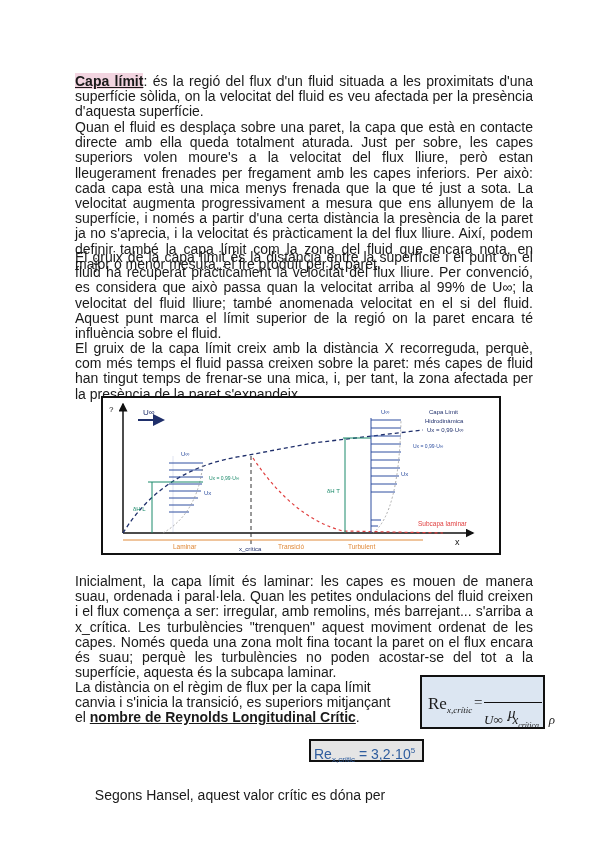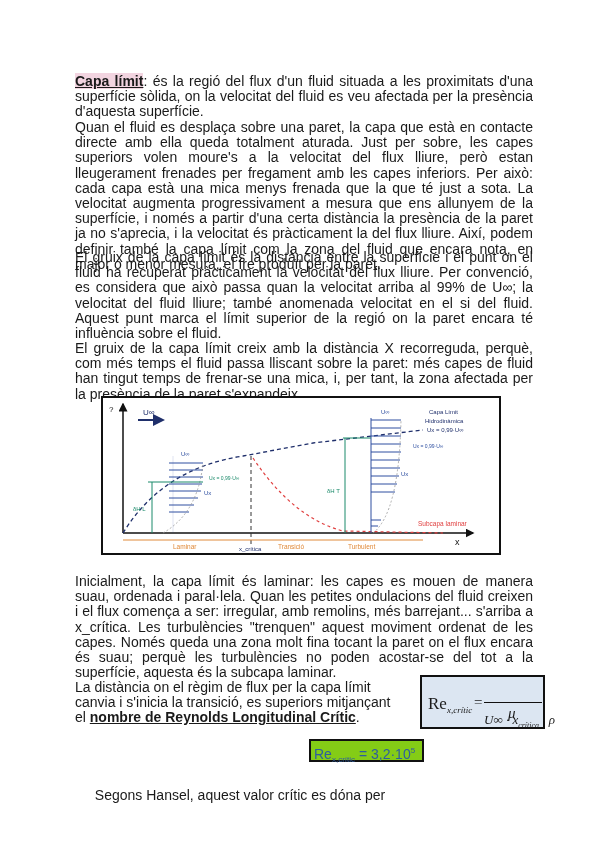--- a/index.html
+++ b/index.html
@@ -26,35 +26,35 @@
                    font-family: "Liberation Serif", serif; }
     .formula-box .re { position: absolute; left: 6px; top: 17px; font-size: 17px; }
     .formula-box .re sub { font-size: 9px; font-style: italic; }
     .formula-box .eq { position: absolute; left: 52px; top: 17px; font-size: 15px; }
     .formula-box .num { position: absolute; left: 62px; top: 3px; font-size: 13px; font-style: italic; white-space: nowrap; margin-top: 32px; }
     .formula-box .num sub { font-size: 8px; }
     .formula-box .bar { position: absolute; left: 62px; top: 25px; width: 58px; height: 1px; background: #111; }
     .formula-box .den { position: absolute; left: 86px; top: 28px; font-size: 15px; font-style: italic; }
 
     .hansel-box { position: absolute; left: 309px; top: 739px; width: 115px; height: 23px;
-                  border: 2px solid #111; box-sizing: border-box; background: #84cc16;
+                  border: 2px solid #111; box-sizing: border-box; background: #e5e5e5;
                   color: #2f5d9e; font-size: 14px; line-height: 19px; padding-left: 3px; white-space: nowrap; }
     .hansel-box sub { font-size: 8px; }
     .hansel-box sup { font-size: 8px; }
   </style>
 </head>
 <body>
 
 <p class="para p1"><span class="hl">Capa límit</span><span>: és la regió del flux d'un fluid situada a les proximitats d'una superfície sòlida, on la velocitat del fluid es veu afectada per la presència d'aquesta superfície.</span></p>
 
 <p class="para p2">Quan el fluid es desplaça sobre una paret, la capa que està en contacte directe amb ella queda totalment aturada. Just per sobre, les capes superiors volen moure's a la velocitat del flux lliure, però estan lleugerament frenades per fregament amb les capes inferiors. Per això: cada capa està una mica menys frenada que la que té just a sota. La velocitat augmenta progressivament a mesura que ens allunyem de la superfície, i només a partir d'una certa distància la presència de la paret ja no s'aprecia, i la velocitat és pràcticament la del flux lliure. Així, podem definir també la capa límit com la zona del fluid que encara nota, en major o menor mesura, el fre produït per la paret.</p>
 
 <p class="para p3"><span>El </span><span class="b">gruix de la capa límit</span><span> és la distància entre la superfície i el punt on el fluid ha recuperat pràcticament la velocitat del flux lliure. Per convenció, es considera que això passa quan la velocitat arriba al </span><span class="b">99% de U∞</span><span>; la velocitat del fluid lliure; també anomenada velocitat en el si del fluid. Aquest punt marca el límit superior de la regió on la paret encara té influència sobre el fluid.</span></p>
 
-<p class="para p4"><span>El gruix de la capa límit creix amb la distància X recorreguda, perquè, com més temps el fluid passa lliscant sobre la paret: </span><span class="b">més capes de fluid han tingut temps de frenar-se una mica, i, per tant, la zona afectada per la presència de la paret s'expandeix.</span></p>
+<p class="para p4"><span>El gruix de la capa límit creix amb la distància X recorreguda, perquè, com més temps el fluid passa creixen sobre la paret: </span><span class="b">més capes de fluid han tingut temps de frenar-se una mica, i, per tant, la zona afectada per la presència de la paret s'expandeix.</span></p>
 
 <div class="diagram">
   <svg width="396" height="155" viewBox="0 0 396 155" xmlns="http://www.w3.org/2000/svg">
     <defs>
       <marker id="arr" markerWidth="6" markerHeight="6" refX="5" refY="3" orient="auto">
         <path d="M0,0 L6,3 L0,6 z" fill="#1f2f6b"></path>
       </marker>
       <marker id="arrk" markerWidth="6" markerHeight="6" refX="5" refY="3" orient="auto">
         <path d="M0,0 L6,3 L0,6 z" fill="#111"></path>
       </marker>

